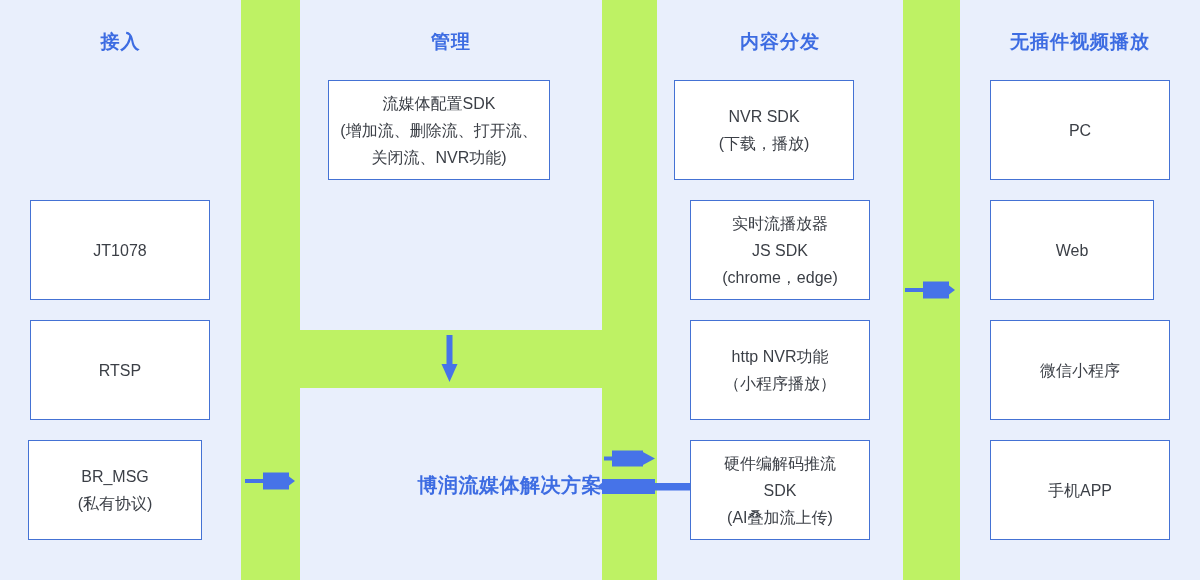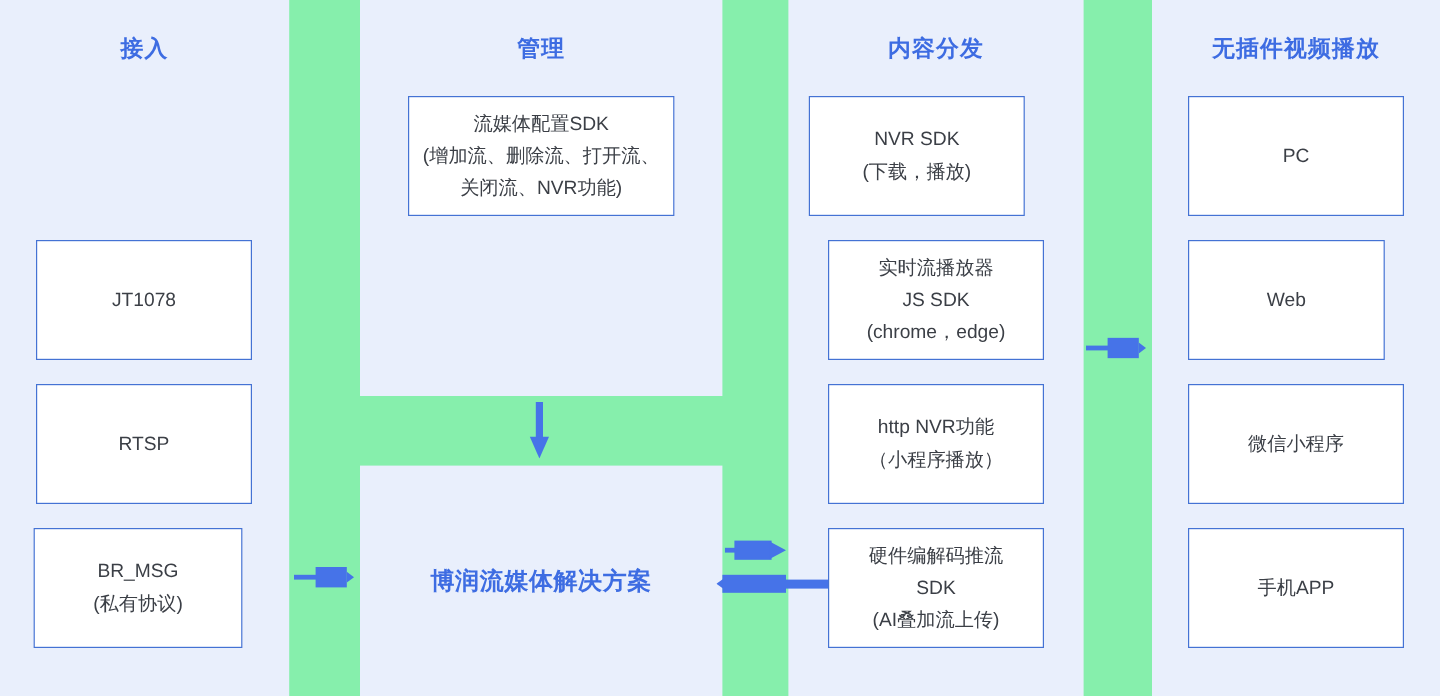--- a/index.html
+++ b/index.html
@@ -5,21 +5,21 @@
   :root{
     --panel-bg:#e9effc;
     --box-border:#4472d4;
     --accent-text:#3d6ce2;
     --arrow:#4673e8;
     --box-text:#3b3f46;
   }
   *{margin:0;padding:0;box-sizing:border-box;}
   html,body{background:#ffffff;}
   body{font-family:"Liberation Sans","DejaVu Sans",sans-serif;}
-  .canvas{position:relative;width:1200px;height:580px;background:#86efac;overflow:hidden;}
+  .canvas{position:relative;width:1200px;height:580px;background:#bef264;overflow:hidden;}
   .panel{position:absolute;background:var(--panel-bg);}
   .col-title{
     position:absolute;
     color:var(--accent-text);
     font-size:19px;
     font-weight:700;
     letter-spacing:1px;
     text-align:center;
     line-height:22px;
   }
@@ -31,21 +31,21 @@
     align-items:center;
     justify-content:center;
     text-align:center;
     font-size:16px;
     line-height:27px;
     color:var(--box-text);
     white-space:pre-line;
   }
   .solution-label{
     position:absolute;
-    text-align:center;
+    text-align:right;
     color:var(--accent-text);
     font-size:20px;
     font-weight:600;
     letter-spacing:0.5px;
     line-height:26px;
   }
   .arrow{position:absolute;color:var(--arrow);display:block;}
 </style>
 </head>
 <body>
@@ -61,21 +61,21 @@
   <div class="col-title" style="left:0;top:31px;width:241px">接入</div>
   <div class="col-title" style="left:300px;top:31px;width:302px">管理</div>
   <div class="col-title" style="left:657px;top:31px;width:246px">内容分发</div>
   <div class="col-title" style="left:960px;top:31px;width:240px">无插件视频播放</div>
 
   <div class="box" style="left:30px;top:200px;width:180px;height:100px">JT1078</div>
   <div class="box" style="left:30px;top:320px;width:180px;height:100px">RTSP</div>
   <div class="box" style="left:28px;top:440px;width:174px;height:100px">BR_MSG
 (私有协议)</div>
 
-  <div class="box" style="left:340px;top:80px;width:222px;height:100px">流媒体配置SDK
+  <div class="box" style="left:328px;top:80px;width:222px;height:100px">流媒体配置SDK
 (增加流、删除流、打开流、
 关闭流、NVR功能)</div>
 
   <div class="solution-label" style="left:300px;top:472px;width:302px">博润流媒体解决方案</div>
 
   <div class="box" style="left:674px;top:80px;width:180px;height:100px">NVR SDK
 (下载，播放)</div>
   <div class="box" style="left:690px;top:200px;width:180px;height:100px">实时流播放器
 JS SDK
 (chrome，edge)</div>

